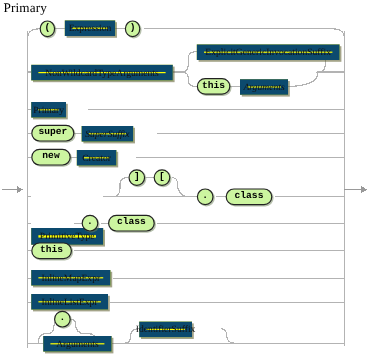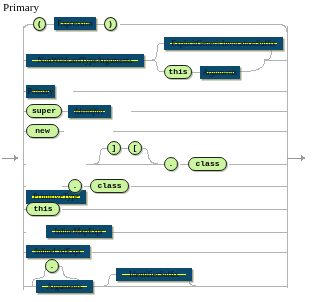--- a/index.html
+++ b/index.html
@@ -144,36 +144,37 @@
   <div class="node t round" style="left:104px;top:17px;width:13px;height:14px;">)</div>
 
   <div class="node nt" style="left:164px;top:37px;width:119px;height:13px;">ExplicitGenericInvocationSuffix</div>
   <div class="node nt" style="left:26px;top:54px;width:118px;height:13px;">NonWildcardTypeArguments</div>
   <div class="node t" style="left:164px;top:65px;width:28px;height:14px;">this</div>
   <div class="node nt" style="left:200px;top:66px;width:40px;height:13px;font-style:italic;">Arguments</div>
 
   <div class="node nt" style="left:26px;top:85px;width:29px;height:13px;">Primary</div>
 
   <div class="node t" style="left:26px;top:104px;width:36px;height:14px;font-family:Liberation Mono, monospace;">super</div>
-  <div class="node nt italic" style="left:68px;top:105px;width:43px;height:13px;">Identifier</div>
+  <div class="node nt italic" style="left:68px;top:105px;width:43px;height:13px;">SuperSuffix</div>
 
   <div class="node t" style="left:26px;top:124px;width:33px;height:14px;">new</div>
+  <div class="node nt" style="left:64px;top:125px;width:33px;height:13px;">Creator</div>
 
   <div class="node nt" style="left:26px;top:157px;width:60px;height:14px;margin-top:33px;">PrimitiveType</div>
   <div class="node t round" style="left:107px;top:141px;width:14px;height:14px;">]</div>
   <div class="node t round" style="left:128px;top:141px;width:14px;height:14px;">[</div>
   <div class="node t round" style="left:164px;top:157px;width:14px;height:14px;">.</div>
   <div class="node t" style="left:188px;top:157px;width:39px;height:14px;">class</div>
 
   <div class="node t round" style="left:68px;top:179px;width:14px;height:14px;">.</div>
   <div class="node t" style="left:90px;top:179px;width:39px;height:14px;">class</div>
 
   <div class="node t" style="left:26px;top:202px;width:34px;height:14px;">this</div>
 
-  <div class="node nt" style="left:26px;top:225px;width:66px;height:13px;margin-left:20px;">InlineMapExpr</div>
+  <div class="node nt" style="left:26px;top:225px;width:66px;height:13px;">InlineMapExpr</div>
 
   <div class="node nt" style="left:26px;top:245px;width:64px;height:13px;">InlineListExpr</div>
 
   <div class="node t round" style="left:45px;top:259px;width:14px;height:14px;">.</div>
   <div class="node nt" style="left:36px;top:280px;width:57px;height:13px;">Arguments</div>
-  <div class="node nt" style="left:116px;top:268px;width:76px;height:13px;text-align:center;">IdentifierSuffix</div>
+  <div class="node nt" style="left:116px;top:268px;width:44px;height:13px;text-align:center;">IdentifierSuffix</div>
 
 </div>
 
 </body></html>

